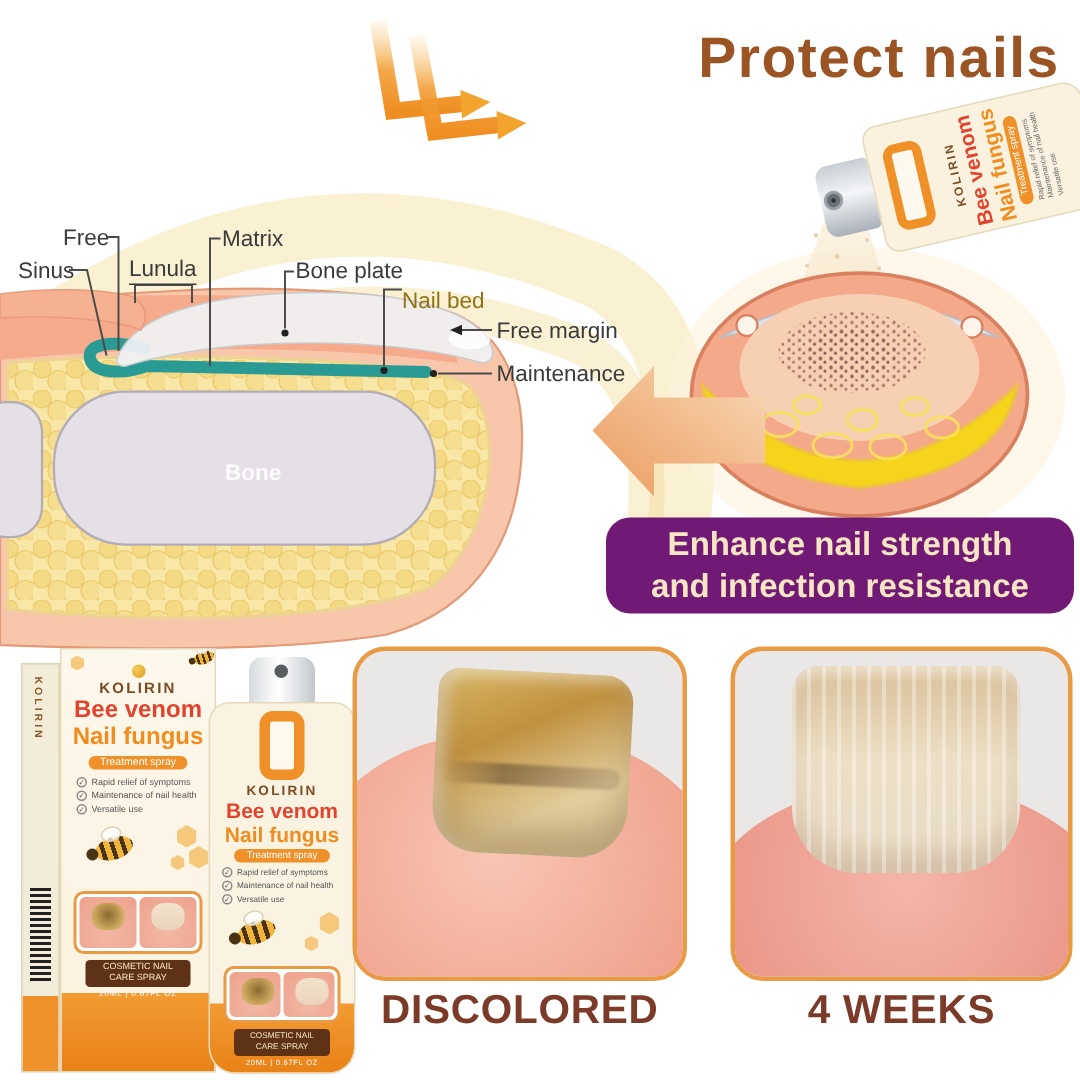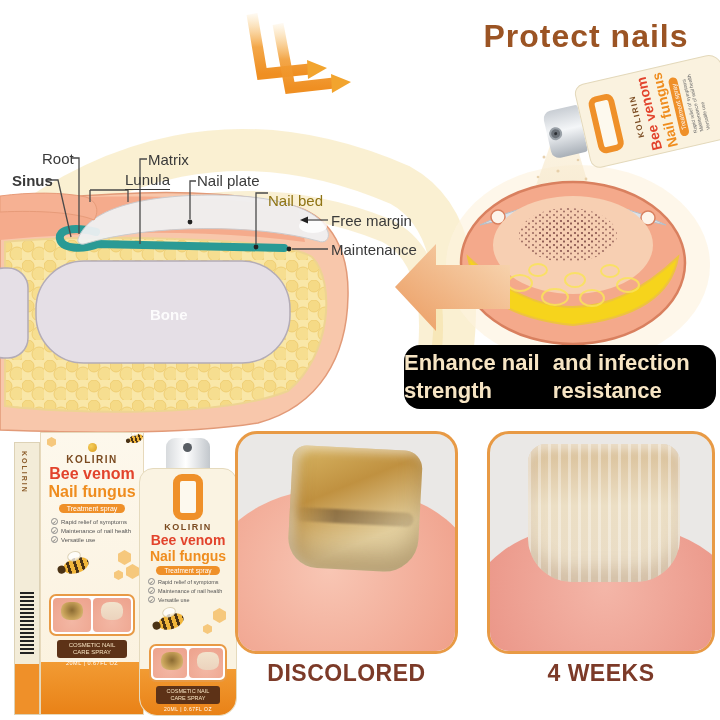--- a/index.html
+++ b/index.html
@@ -1,30 +1,30 @@
 <!DOCTYPE html>
 <html><head>
 <meta charset="utf-8">
 <style>
   * { margin:0; padding:0; box-sizing:border-box; }
   body { background:#fff; font-family:"Liberation Sans", sans-serif; }
   .canvas { position:relative; width:720px; height:720px; background:#ffffff; overflow:hidden; }
 
   
   .page-title { position:absolute; left:452px; top:18px; width:268px; text-align:center;
-    font-size:32px; font-weight:bold; color:#9b5424; letter-spacing:1px; }
+    font-size:38px; font-weight:bold; color:#9b5424; letter-spacing:1px; }
 
   
   .alabel { position:absolute; font-size:15px; color:#3a3a3a; white-space:nowrap; }
   .alabel.gold { color:#8f7414; }
-  .alabel.ul { border-bottom:1.5px solid #3a3a3a; padding-bottom:1px;margin-left:39px; }
+  .alabel.ul { border-bottom:1.5px solid #3a3a3a; padding-bottom:1px; }
 
   
   .benefit { position:absolute; left:404px; top:345px; width:312px; height:64px;
-    background:#000000; border-radius:16px; display:flex; flex-direction:row;
+    background:#701a75; border-radius:16px; display:flex; flex-direction:column;
     align-items:center; justify-content:center; color:#f7e5c4; font-weight:bold;
     font-size:22px; line-height:28px; }
 
   
   .bottle-top { position:absolute; left:545px; top:62px; width:196px; height:104px;
     transform:rotate(-13deg); display:flex; align-items:center; }
   .bt-cap { width:36px; height:48px; background:linear-gradient(180deg,#c9ced4,#f4f6f8 45%,#a9b0b8);
     border-radius:8px 3px 3px 8px; position:relative; flex:0 0 auto; }
   .bt-nozzle { position:absolute; left:2px; top:17px; width:13px; height:13px; border-radius:50%;
     background:#6a7077; border:2px solid #9aa1a8; }
@@ -127,21 +127,21 @@
   .nail-before::after { content:""; position:absolute; left:4px; top:62px; width:120px; height:14px;
     background:linear-gradient(90deg,rgba(70,50,35,.0),rgba(70,50,35,.45) 35%,rgba(70,50,35,.15));
     border-radius:8px; filter:blur(1px); }
   .nail-after { position:absolute; left:38px; top:10px; width:152px; height:138px;
     border-radius:18px 18px 44px 44px;
     background:linear-gradient(180deg,#d9bf97 0%,#ecdfc5 45%,#e9dcc6 100%);
     box-shadow:inset 0 -14px 16px rgba(150,110,80,.25), inset 0 6px 8px rgba(255,255,255,.5); }
   .nail-after::after { content:""; position:absolute; inset:0; border-radius:inherit;
     background:repeating-linear-gradient(90deg,rgba(255,255,255,.35) 0 3px,rgba(255,255,255,0) 3px 10px); }
 
-  .caption { position:absolute; text-align:center; font-size:23px; font-weight:bold;
+  .caption { position:absolute; text-align:center; font-size:27px; font-weight:bold;
     color:#7c3a28; line-height:26px; letter-spacing:.5px; }
   .caption.before-c { left:239px; top:660px; width:215px; }
   .caption.after-c  { left:491px; top:660px; width:220px; }
   .caption span { display:block; }
 
   svg { position:absolute; overflow:visible; }
 </style>
 </head>
 <body>
 
@@ -203,25 +203,25 @@
       <path d="M268,53 L256,53 L256,104"></path>
       <path d="M328,80 L306,80"></path>
       <path d="M328,109 L292,109"></path>
     </g>
     <circle cx="190" cy="82" r="2.4" fill="#222"></circle>
     <circle cx="256" cy="107" r="2.4" fill="#222"></circle>
     <circle cx="289" cy="109" r="2.4" fill="#222"></circle>
     <polygon points="300,80 308,76.5 308,83.5" fill="#222"></polygon>
   </svg>
 
-  <div class="alabel" style="left:42px; top:150px;">Root</div>
-  <div class="alabel" style="left:12px; top:172px;font-weight:bold;">Sinus</div>
+  <div class="alabel" style="left:42px; top:150px;">Free</div>
+  <div class="alabel" style="left:12px; top:172px;">Sinus</div>
   <div class="alabel ul" style="left:86px; top:171px;">Lunula</div>
   <div class="alabel" style="left:148px; top:151px;">Matrix</div>
-  <div class="alabel" style="left:197px; top:172px;">Nail plate</div>
+  <div class="alabel" style="left:197px; top:172px;">Bone plate</div>
   <div class="alabel gold" style="left:268px; top:192px;">Nail bed</div>
   <div class="alabel" style="left:331px; top:212px;">Free margin</div>
   <div class="alabel" style="left:331px; top:241px;">Maintenance</div>
 
   <svg style="left:440px;top:105px;" width="285" height="250" viewBox="0 0 285 250">
     <defs>
       <pattern id="speck" width="7" height="6" patternUnits="userSpaceOnUse">
         <circle cx="2" cy="2" r="1.1" fill="#96625a"></circle>
         <circle cx="5" cy="4.5" r="0.9" fill="#8a564e"></circle>
       </pattern>

